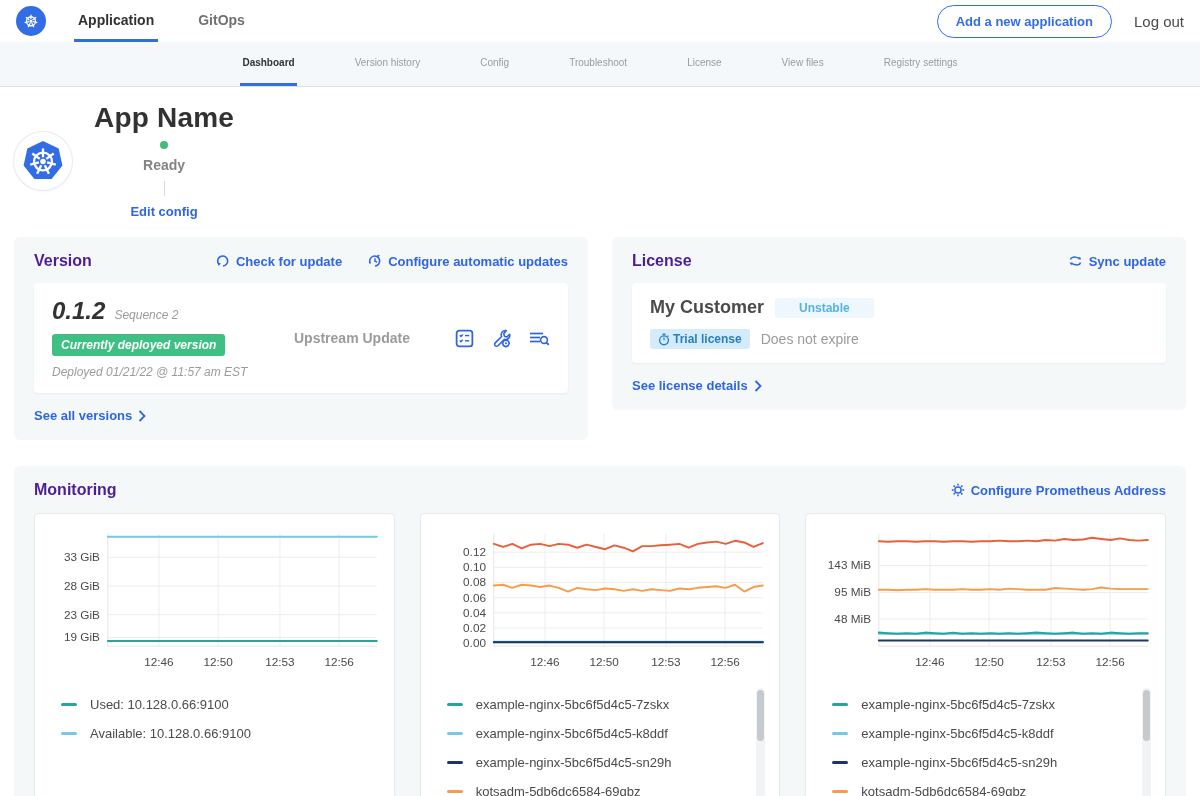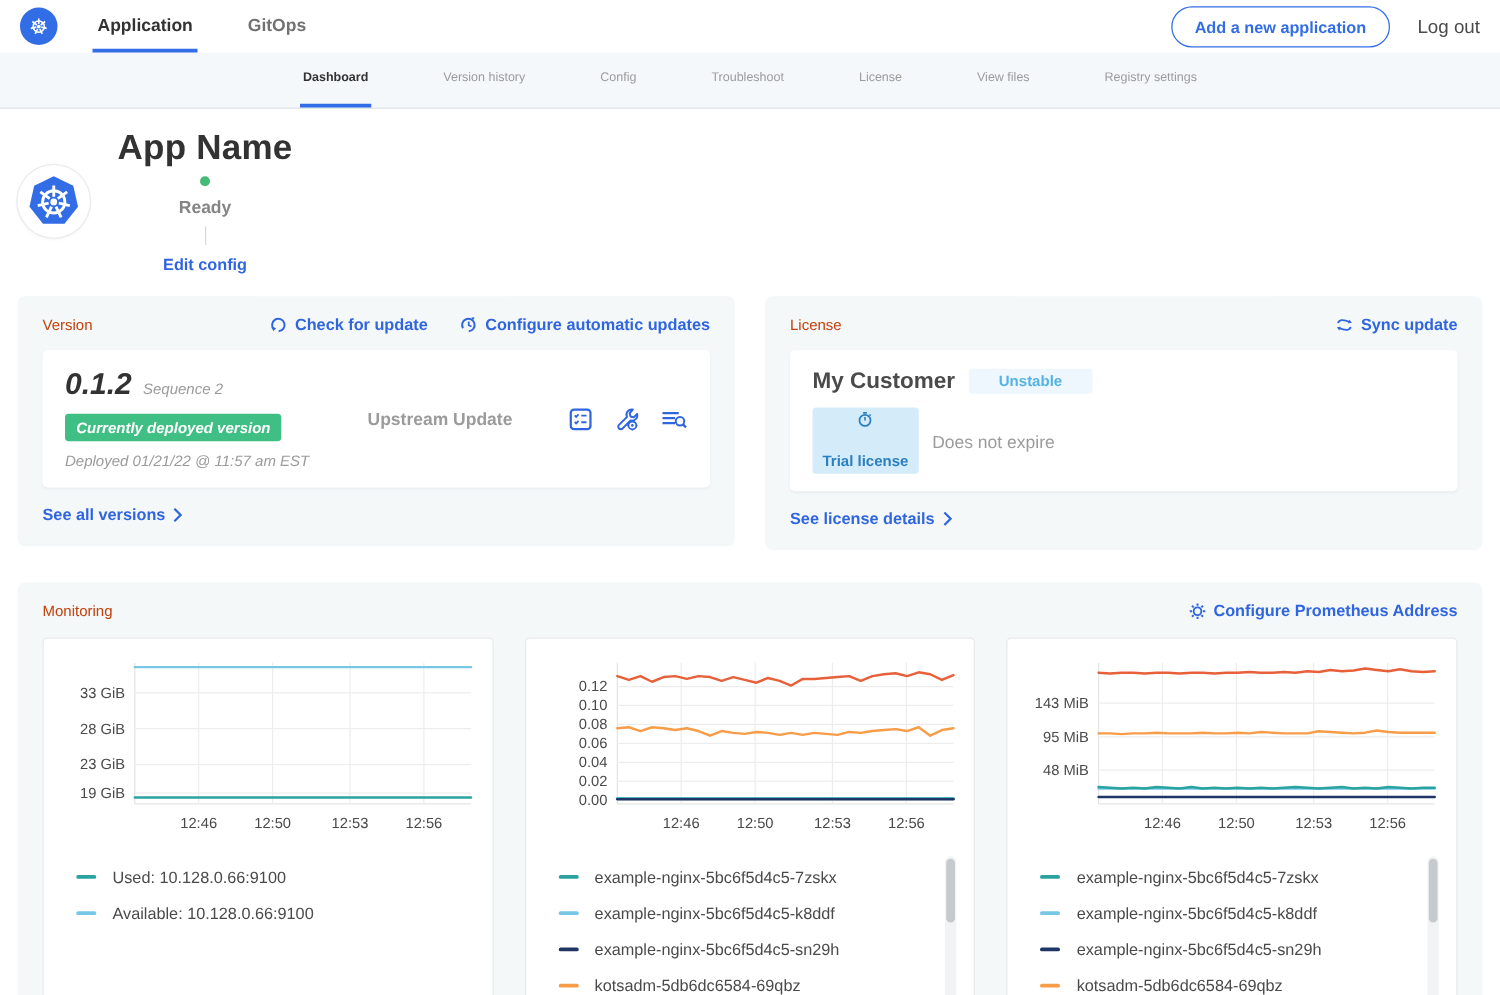--- a/index.html
+++ b/index.html
@@ -29,41 +29,41 @@
   .status-row { display:flex; align-items:center; margin-top:7px; gap:8px;flex-direction:column; }
   .dot { width:8px; height:8px; border-radius:50%; background:#44bb77; }
   .status-text { font-size:14px; font-weight:600; color:#848484; }
   .vdiv { width:1px; height:15px; background:#d7dadd; margin:0 4px; }
   .link { color:#3065e0; font-weight:700; font-size:13px; cursor:pointer; display:inline-flex; align-items:center; gap:6px; }
 
   
   .cards-row { display:flex; gap:24px; padding:4px 14px 0 14px; align-items:flex-start; }
   .gray-card { background:#f4f8f9; border-radius:6px; padding:15px 20px 16px 20px; flex:1; }
   .card-head { display:flex; align-items:center; }
-  .card-title { font-size:12px; font-weight:400; color:#c2410c; }
+  .card-title { font-size:16px; font-weight:700; color:#4c1d95; }
   .card-head .head-links { margin-left:auto; display:flex; gap:26px; }
   .white-card { background:#fff; border-radius:4px; margin-top:13px; padding:14px 18px; box-shadow:0 1px 2px rgba(150,160,170,.12); }
 
   .version-inner { display:flex; align-items:center; }
   .ver-left { width:232px;font-style:italic; }
   .ver-line1 { display:flex; align-items:baseline; gap:9px; }
   .ver-number { font-size:24px; font-weight:800; color:#323232; }
   .ver-seq { font-size:12px; color:#9b9b9b; }
   .deployed-badge { display:inline-block; margin-top:9px; background:#3fbf83; color:#fff; font-size:12px; font-weight:700; padding:4px 9px; border-radius:3px; }
   .deployed-at { margin-top:9px; font-size:12px; color:#9b9b9b; }
   .upstream { flex:1; font-size:14px; font-weight:700; color:#9b9b9b; padding-left:10px; }
   .ver-icons { display:flex; gap:16px; color:#3065e0; align-items:center; }
   .ver-icons .icon-btn { cursor:pointer; display:flex; }
   .see-link { margin-top:13px; }
 
   .cust-line { display:flex; align-items:center; gap:11px; }
   .cust-name { font-size:18px; font-weight:800; color:#4a4a4a; }
   .badge-soft { background:#eef7fd; color:#55b2e6; font-size:12px; font-weight:600; padding:3px 24px; border-radius:3px; }
   .lic-line { display:flex; align-items:center; gap:11px; margin-top:11px; }
-  .badge-solid { background:#d4ebfa; color:#2a7fc0; font-size:12px; font-weight:700; padding:3px 8px; border-radius:3px; display:inline-flex; align-items:center; gap:20px;flex-direction:column; }
+  .badge-solid { background:#d4ebfa; color:#2a7fc0; font-size:12px; font-weight:700; padding:3px 8px; border-radius:3px; display:inline-flex; align-items:center; gap:3px; }
   .expiry { font-size:14px; color:#9b9b9b; }
 
   
   .monitoring { margin:26px 14px 0 14px; background:#f4f8f9; border-radius:6px; padding:15px 20px 20px 20px; }
   .charts-row { display:flex; gap:25px; margin-top:14px; align-items:stretch; }
   .chart-card { flex:1; background:#fff; border:1px solid #e7eaec; border-radius:4px; padding:8px 12px 14px 12px; display:flex; flex-direction:column; }
   .chart-svg { width:100%; height:158px; display:block; }
   .legend { position:relative; margin-top:8px; padding:2px 18px 2px 14px; min-height:118px; }
   .legend-item { display:flex; align-items:center; gap:13px; height:29px; }
   .legend-dash { width:16px; height:3px; border-radius:2px; flex:none; }

